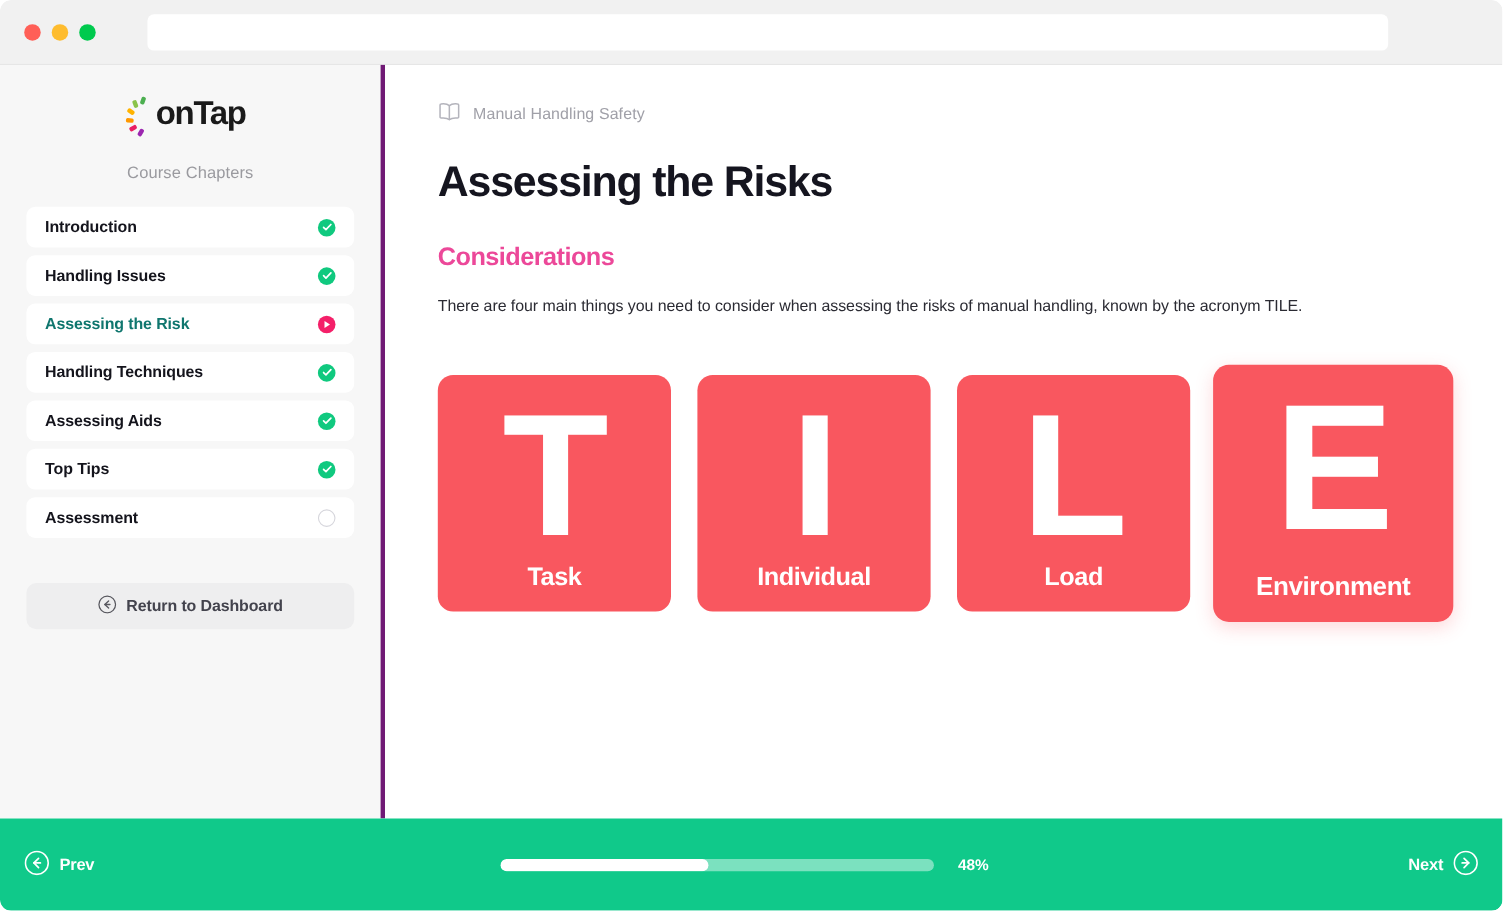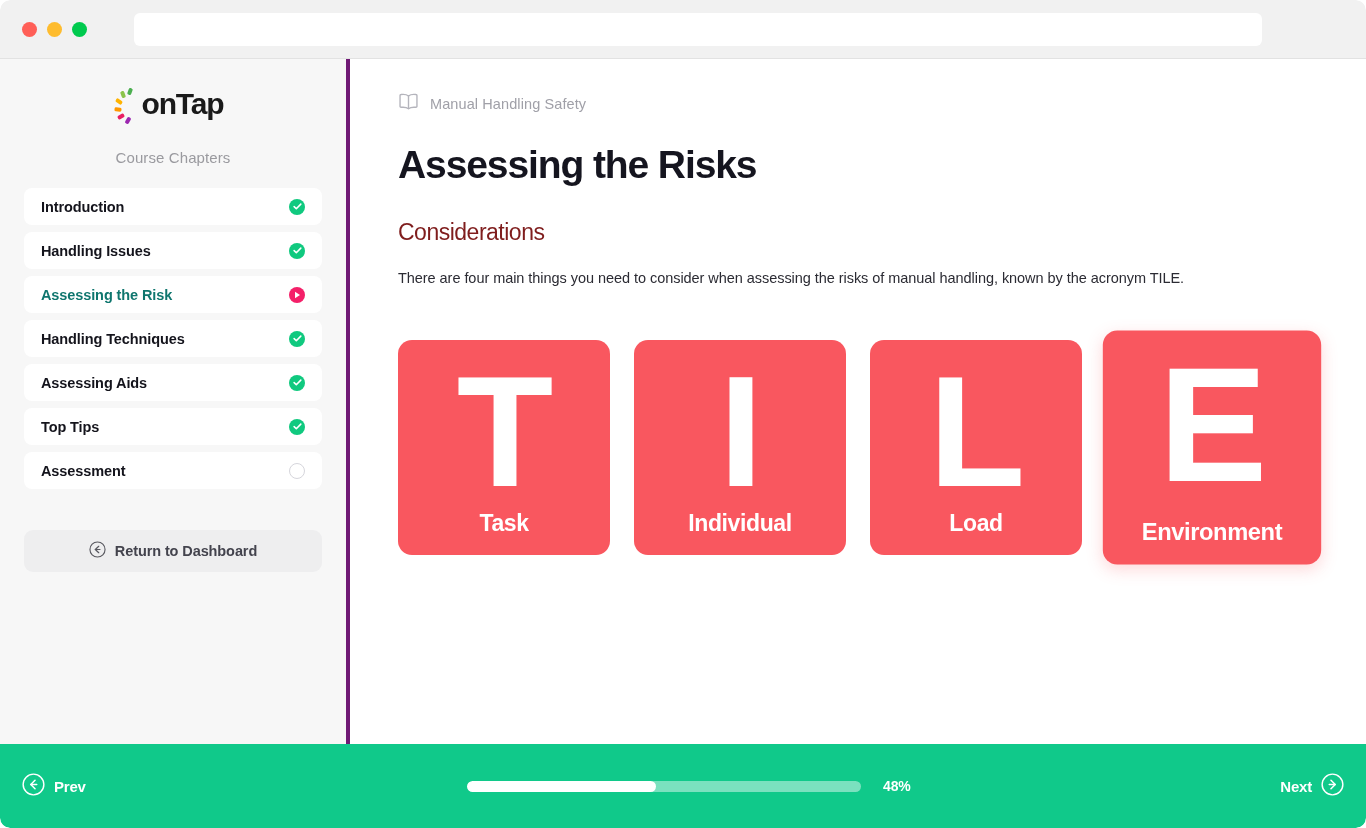--- a/index.html
+++ b/index.html
@@ -212,22 +212,22 @@
     font-size: 39px;
     font-weight: bold;
     color: #15151f;
     letter-spacing: -1.1px;
     line-height: 1.05;
     margin-bottom: 33px;
   }
 
   .subheading {
     font-size: 23px;
-    font-weight: normal;
-    color: #7f1d1d;
+    font-weight: bold;
+    color: #ec4899;
     letter-spacing: -0.5px;
     margin-bottom: 22px;
   }
 
   .body-text {
     font-size: 14.5px;
     color: #2b2b33;
     line-height: 1.5;
     letter-spacing: -0.05px;
     margin-bottom: 43px;
@@ -308,21 +308,21 @@
     font-weight: bold;
     color: #ffffff;
     letter-spacing: -0.2px;
   }
 
   .progress-wrap {
     display: flex;
     align-items: center;
     gap: 22px;
     position: absolute;
-    left: 467px;
+    left: 455px;
   }
   .progress-track {
     width: 394px;
     height: 11px;
     background: rgba(255,255,255,0.45);
     border-radius: 6px;
     overflow: hidden;
   }
   .progress-fill {
     height: 11px;

